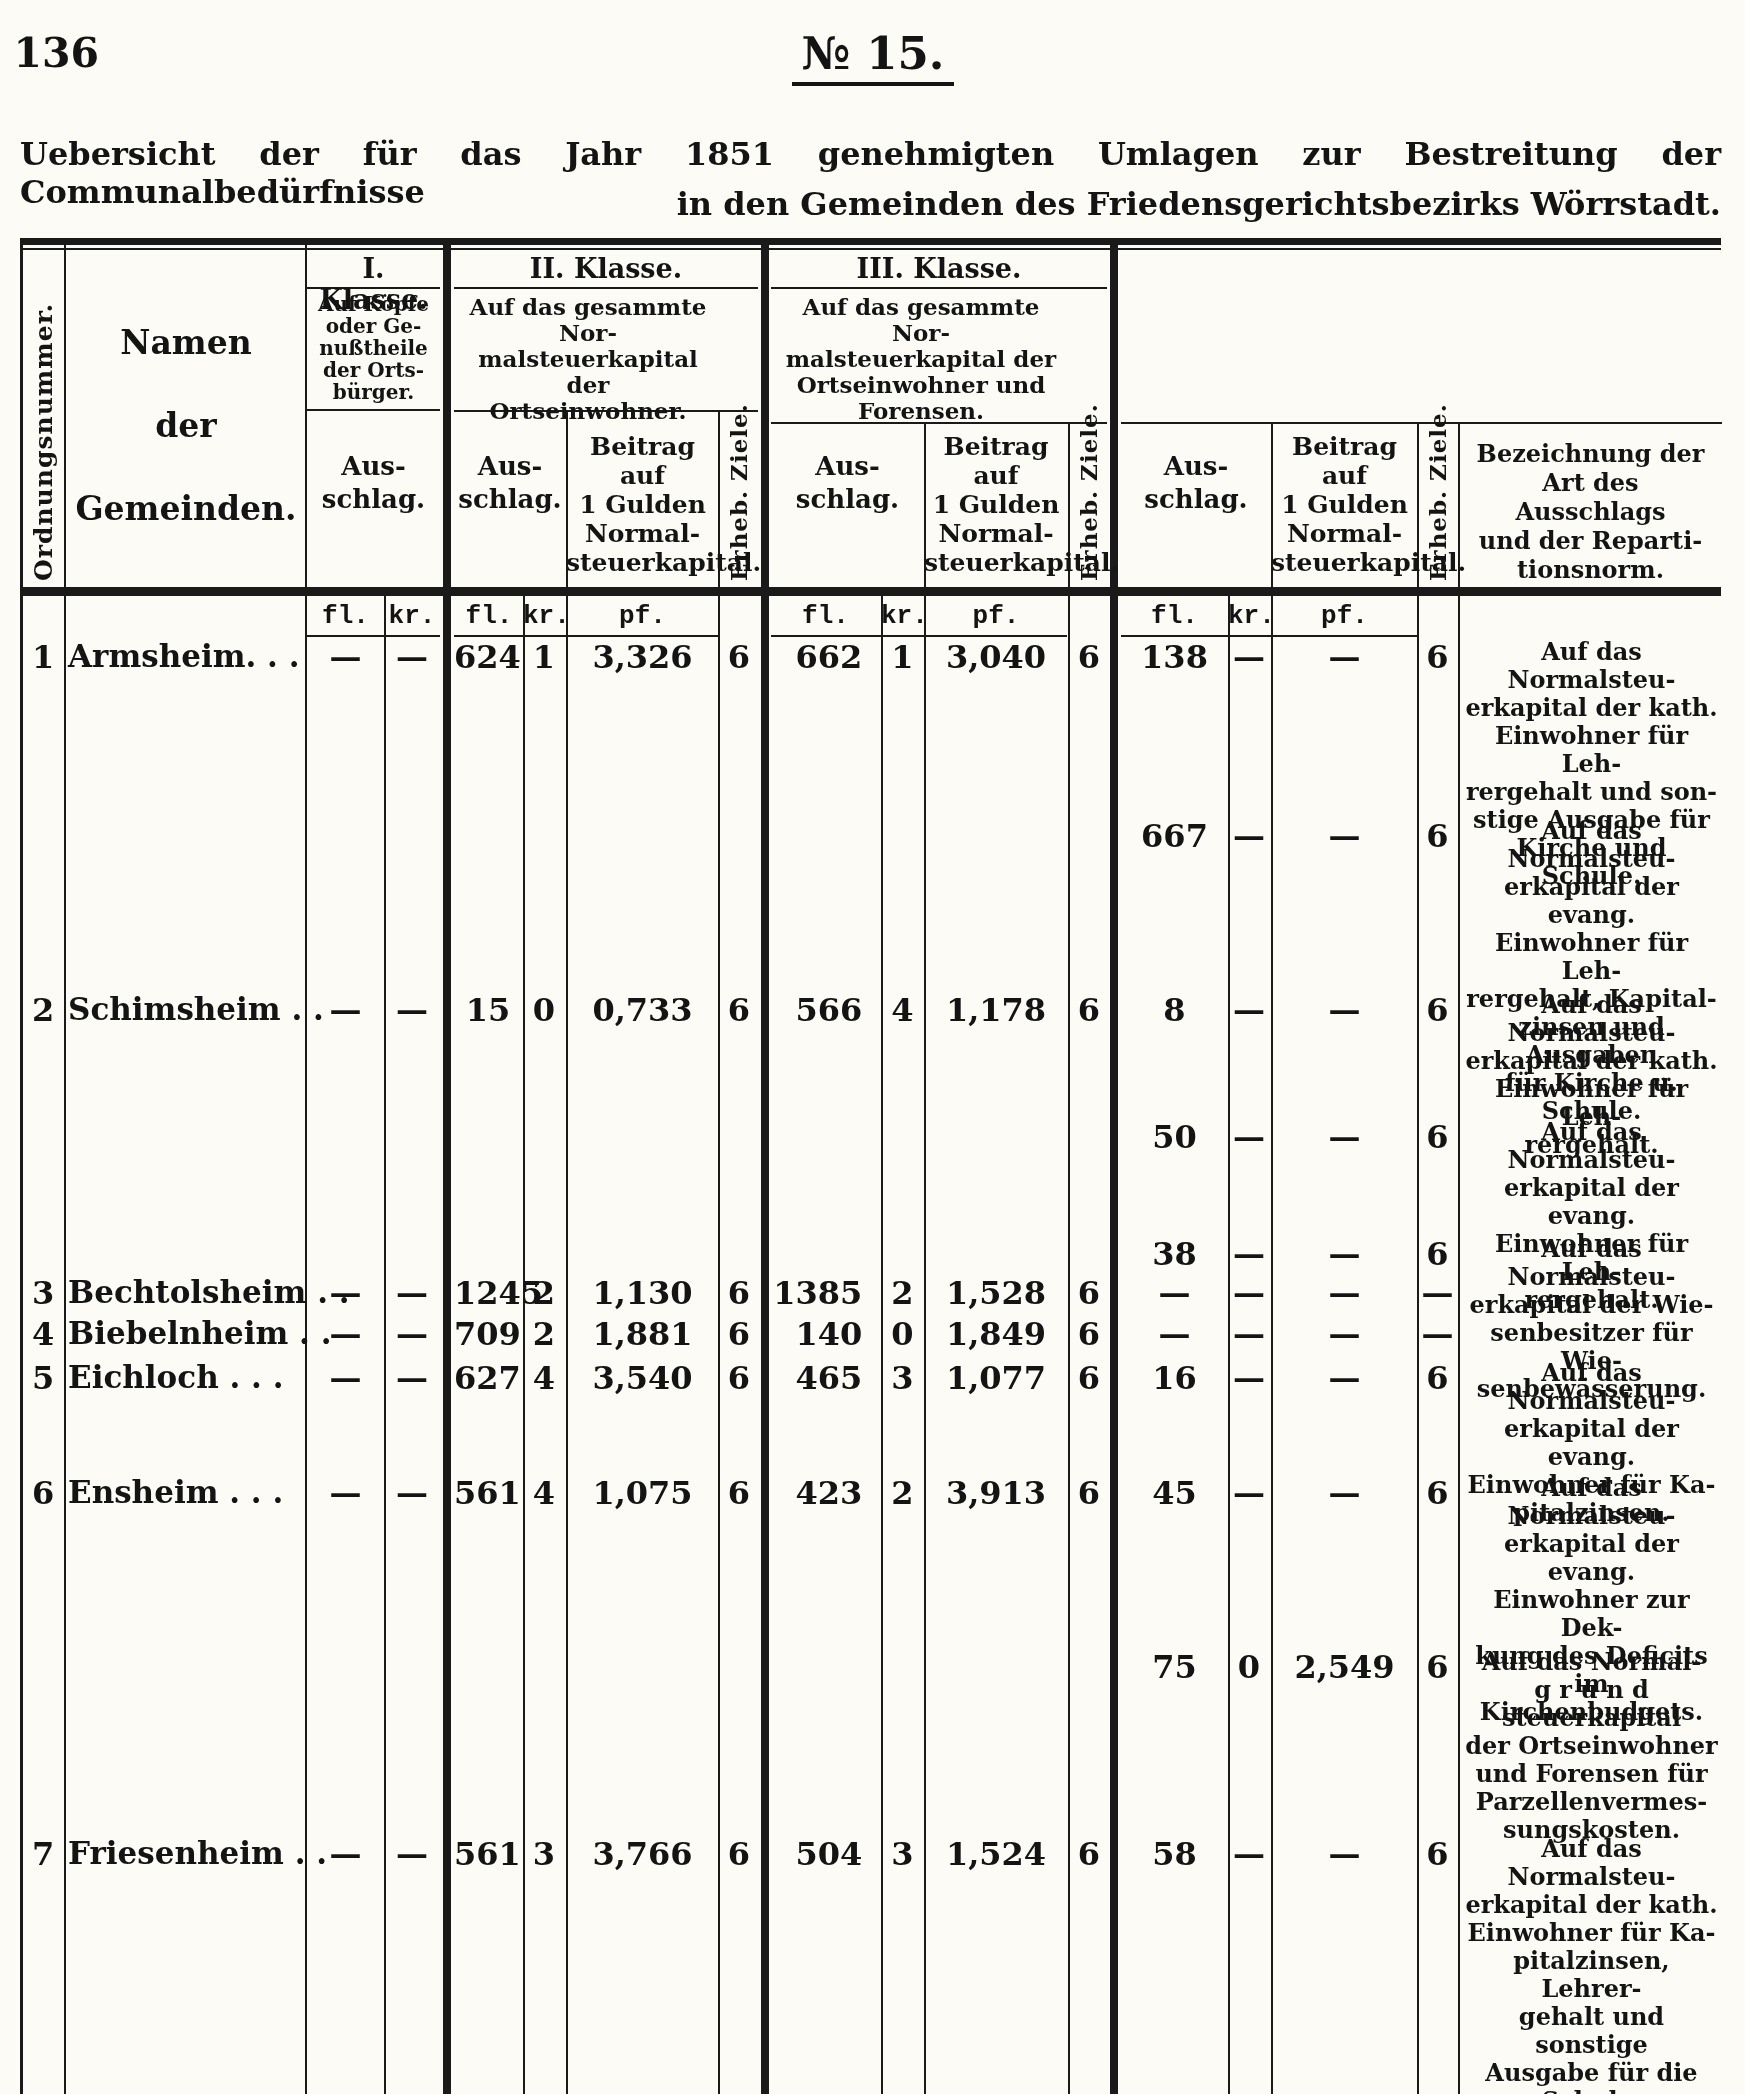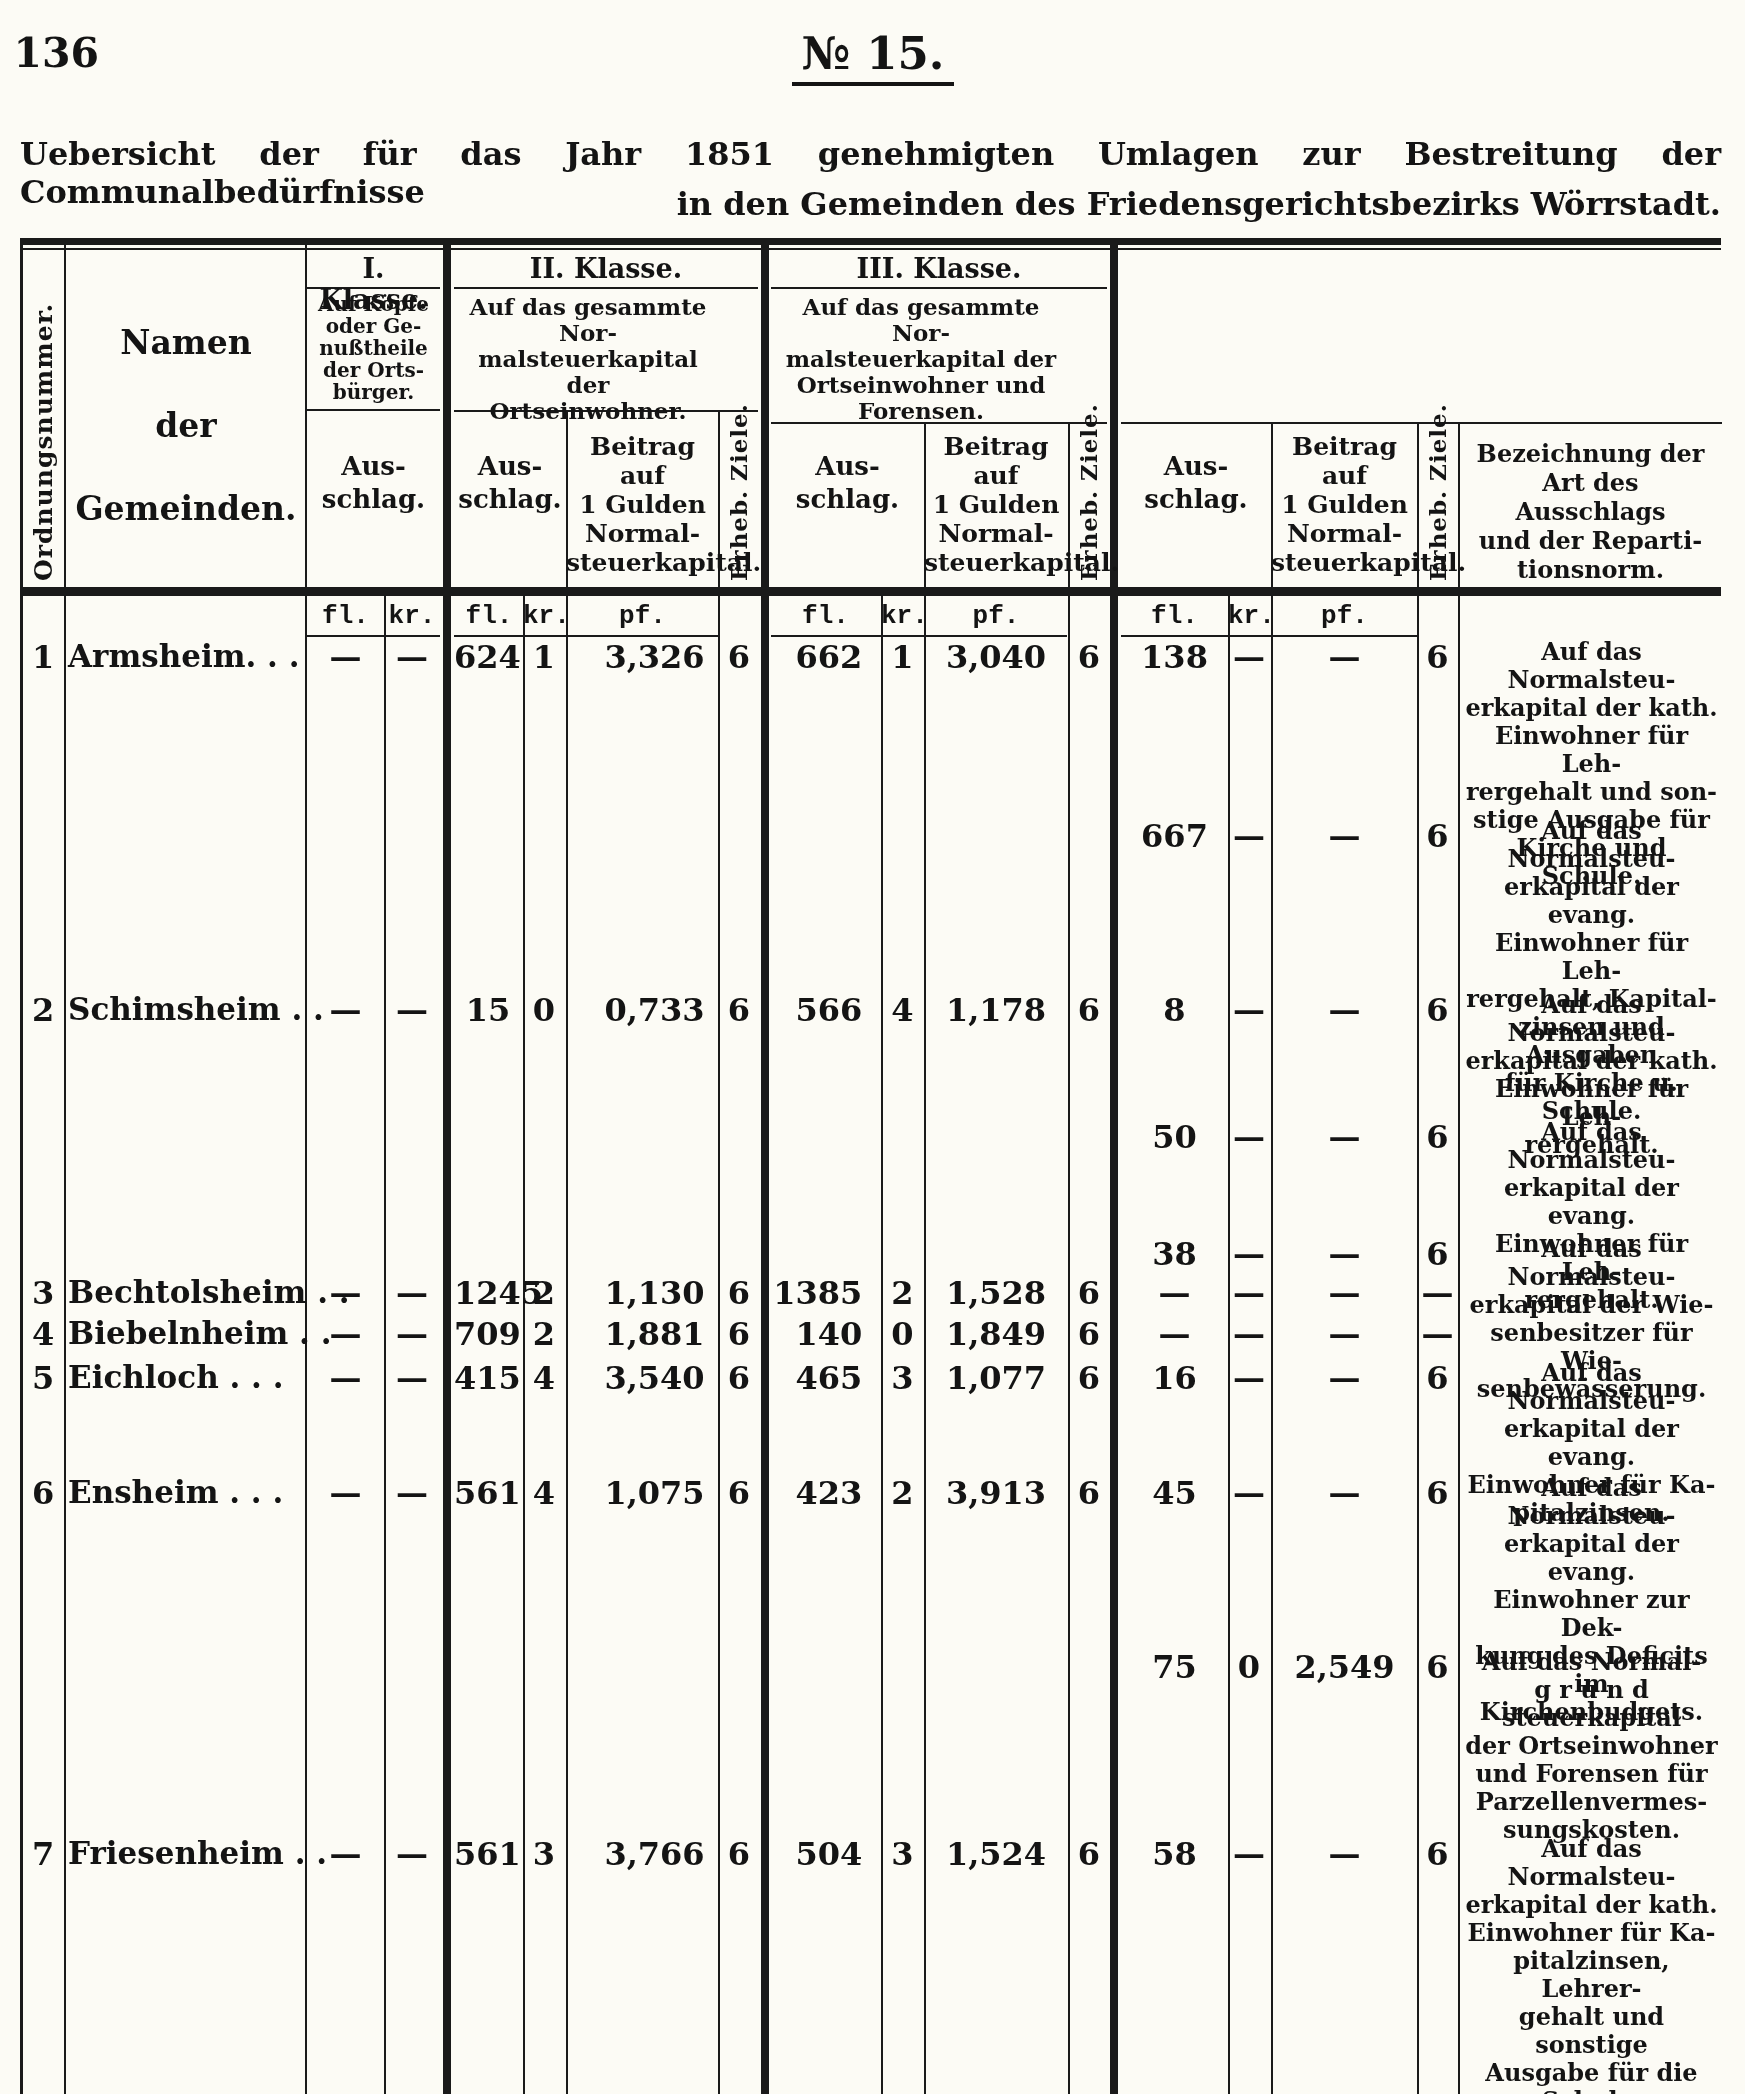--- a/index.html
+++ b/index.html
@@ -14,21 +14,21 @@
   .unit { font-size:26px; text-align:center;font-family:Liberation Mono, monospace; }
   .hdr  { position:absolute; font-weight:700; white-space:pre-line; text-align:center; box-sizing:border-box; }
   .rot  { position:absolute; transform-origin:0 0; transform:rotate(-90deg); white-space:nowrap; font-weight:700; letter-spacing:1px; }
 
   .c-ord { left:20px;  width:39px;  text-align:right; padding-right:4.8px; }
   .c-name{ left:68px;  width:238px; text-align:left; }
   .c-k1fl{ left:307px; width:77px;  text-align:center; }
   .c-k1kr{ left:384px; width:56px;  text-align:center; }
   .c-k2fl{ left:454px; width:64px;  text-align:right; padding-right:7.7px; }
   .c-k2kr{ left:523px; width:42px;  text-align:center; }
-  .c-k2pf{ left:566px; width:153px; text-align:center;margin-left:12px; }
+  .c-k2pf{ left:566px; width:153px; text-align:center; }
   .c-k2zl{ left:718px; width:42px;  text-align:center; }
   .c-k3fl{ left:771px; width:101px; text-align:right; padding-right:9.7px; }
   .c-k3kr{ left:881px; width:43px;  text-align:center; }
   .c-k3pf{ left:924px; width:144px; text-align:center; }
   .c-k3zl{ left:1068px;width:42px;  text-align:center; }
   .c-sfl { left:1121px;width:107px; text-align:center; }
   .c-skr { left:1228px;width:42px;  text-align:center; }
   .c-spf { left:1271px;width:147px; text-align:center; }
   .c-szl { left:1417px;width:41px;  text-align:center; }
   .c-desc{ left:1464px;width:255px; }
@@ -269,21 +269,21 @@
     <div class="cell num c-skr">—</div>
     <div class="cell num c-spf">—</div>
     <div class="cell num c-szl">—</div>
   </div>
 
   <div class="line" style="top:1359px">
     <div class="cell num c-ord">5</div>
     <div class="cell name c-name">Eichloch . . .</div>
     <div class="cell num c-k1fl">—</div>
     <div class="cell num c-k1kr">—</div>
-    <div class="cell num c-k2fl">415</div>
+    <div class="cell num c-k2fl">627</div>
     <div class="cell num c-k2kr">4</div>
     <div class="cell num c-k2pf">3,540</div>
     <div class="cell num c-k2zl">6</div>
     <div class="cell num c-k3fl">465</div>
     <div class="cell num c-k3kr">3</div>
     <div class="cell num c-k3pf">1,077</div>
     <div class="cell num c-k3zl">6</div>
     <div class="cell num c-sfl">16</div>
     <div class="cell num c-skr">—</div>
     <div class="cell num c-spf">—</div>

